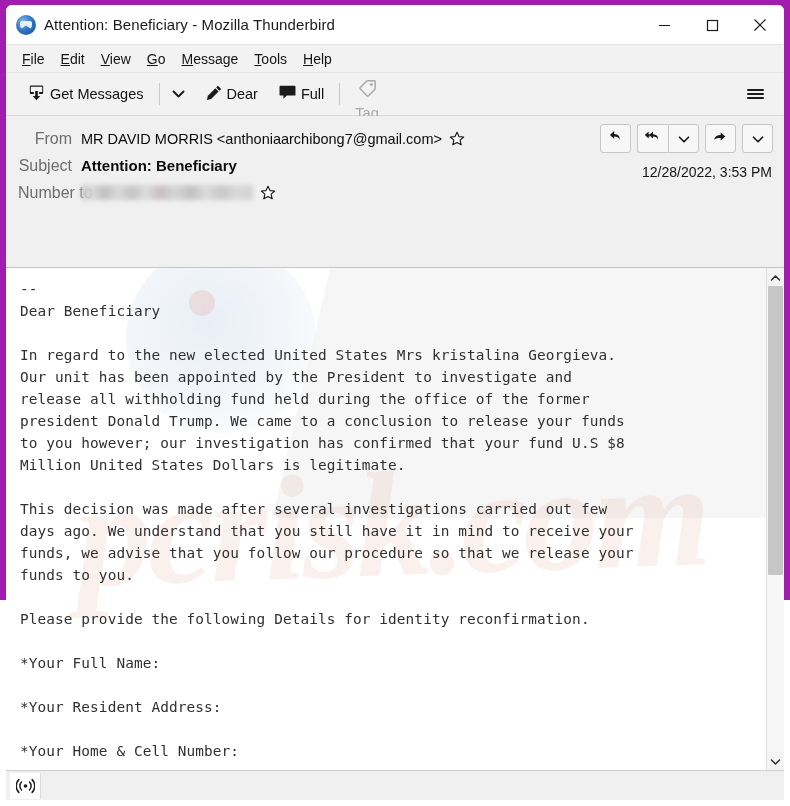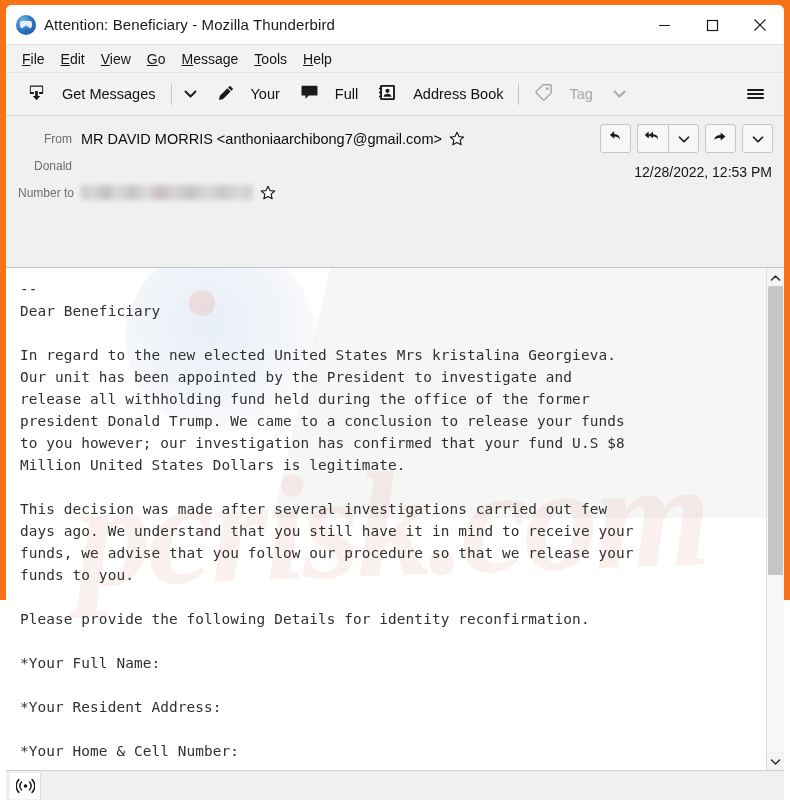--- a/index.html
+++ b/index.html
@@ -9,21 +9,21 @@
     overflow: hidden;
     background: #ffffff;
     font-family: "Liberation Sans", sans-serif;
   }
 
   
   #window-frame {
     position: absolute;
     left: 0; top: 0;
     width: 790px; height: 600px;
-    background: #f97316;
+    background: #a21caf;
     padding: 5px 6px 6px 6px;
   }
   #window-inner {
     position: relative;
     width: 778px; height: 795px;
     background: #ffffff;
     border-radius: 6px 6px 0 0;
     overflow: hidden;
     display: flex;
     flex-direction: column;
@@ -102,30 +102,30 @@
     background: #f2f2f2;
     display: flex;
     align-items: center;
     padding: 0 10px 0 14px;
     border-bottom: 1px solid #d8d8d8;
     position: relative;
   }
   .tb-btn {
     display: flex;
     align-items: center;
-    gap: 16px;
+    gap: 4px;
     height: 30px;
     padding: 0 7px;
     border-radius: 3px;
     cursor: default;
     font-size: 14.5px;
     color: #111;
     white-space: nowrap;
   }
-  .tb-btn.disabled { color: #a8a8a8; }
+  .tb-btn.disabled { color: #a8a8a8; flex-direction: column; }
   .tb-caret {
     display: flex; align-items: center; justify-content: center;
     width: 22px; height: 30px;
     border-radius: 3px;
     cursor: default;
   }
   .tb-sep {
     width: 1px; height: 22px;
     background: #c9c9c9;
     margin: 0 8px;
@@ -160,21 +160,21 @@
   .hdr-row {
     display: flex;
     align-items: center;
     height: 27px;
     padding-left: 12px;
   }
   .hdr-label {
     width: 63px;
     flex: 0 0 63px;
     text-align: right;
-    font-size: 12px;
+    font-size: 16px;
     color: #6d6d6d;
     padding-right: 9px;
     white-space: nowrap;
   }
   .hdr-value {
     font-size: 14.5px;
     color: #0c0c0c;
     white-space: nowrap;
     display: flex;
     align-items: center;
@@ -419,46 +419,32 @@
         </span>
       </div>
 
       <div class="tb-btn" style="margin-left:8px">
         <span>
           <svg width="18" height="18" viewBox="0 0 20 20">
             <path d="M14.4 1.9l3.6 3.6-2 2-3.6-3.6z" fill="#1a1a1a"></path>
             <path d="M11.5 4.8l3.6 3.6-8.3 8.3-4.7 1.1 1.1-4.7z" fill="#1a1a1a"></path>
           </svg>
         </span>
-        <span>Your</span>
+        <span>Dear</span>
       </div>
 
       <div class="tb-btn" style="margin-left:6px">
         <span>
           <svg width="19" height="19" viewBox="0 0 20 20">
             <path d="M2.5 3h15a.9.9 0 0 1 .9.9v8.4a.9.9 0 0 1-.9.9H9.3l-3.6 3.5v-3.5H2.5a.9.9 0 0 1-.9-.9V3.9A.9.9 0 0 1 2.5 3z" fill="#1a1a1a"></path>
           </svg>
         </span>
         <span>Full</span>
       </div>
 
-      <div class="tb-btn" style="margin-left:6px">
-        <span>
-          <svg width="19" height="19" viewBox="0 0 20 20">
-            <rect x="2.2" y="2" width="15.6" height="16" rx="1.4" fill="#1a1a1a"></rect>
-            <rect x="4.2" y="4" width="11.6" height="12" fill="#ffffff"></rect>
-            <circle cx="10" cy="8.2" r="2.2" fill="#1a1a1a"></circle>
-            <path d="M5.8 14.6c0-2.1 1.9-3.4 4.2-3.4s4.2 1.3 4.2 3.4z" fill="#1a1a1a"></path>
-            <rect x="1" y="5" width="2.6" height="1.5" fill="#1a1a1a"></rect>
-            <rect x="1" y="9.2" width="2.6" height="1.5" fill="#1a1a1a"></rect>
-            <rect x="1" y="13.4" width="2.6" height="1.5" fill="#1a1a1a"></rect>
-          </svg>
-        </span>
-        <span>Address Book</span>
-      </div>
 
       <div class="tb-sep"></div>
 
       <div class="tb-btn disabled">
         <span>
           <svg width="19" height="19" viewBox="0 0 20 20">
             <path d="M10.2 1.9H17a1.1 1.1 0 0 1 1.1 1.1v6.8a1.6 1.6 0 0 1-.47 1.13l-6.6 6.6a1.1 1.1 0 0 1-1.56 0L2.44 10.5a1.1 1.1 0 0 1 0-1.56l6.6-6.6a1.6 1.6 0 0 1 1.16-.44z" fill="none" stroke="#a8a8a8" stroke-width="1.5"></path>
             <circle cx="14.1" cy="5.9" r="1.5" fill="#a8a8a8"></circle>
           </svg>
         </span>
@@ -487,21 +473,22 @@
           <span>MR DAVID MORRIS &lt;anthoniaarchibong7@gmail.com&gt;</span>
           <span class="star">
             <svg width="16" height="16" viewBox="0 0 18 18">
                 <path d="M9 1.4l2.2 4.9 5.3.5-4 3.5 1.2 5.2L9 12.8l-4.7 2.7 1.2-5.2-4-3.5 5.3-.5z" fill="#ffffff" stroke="#1a1a1a" stroke-width="1.3" stroke-linejoin="round"></path>
               </svg>
           </span>
         </div>
       </div>
 
       <div class="hdr-row">
-        <div class="hdr-label">Donald</div>
+        <div class="hdr-label">Subject</div>
+        <div class="hdr-value bold">Attention: Beneficiary</div>
       </div>
 
       <div class="hdr-row">
         <div class="hdr-label">Number to</div>
         <div class="hdr-value">
           <span class="blurred" id="replyto-blur"></span>
           <span class="star">
             <svg width="16" height="16" viewBox="0 0 18 18">
                 <path d="M9 1.4l2.2 4.9 5.3.5-4 3.5 1.2 5.2L9 12.8l-4.7 2.7 1.2-5.2-4-3.5 5.3-.5z" fill="#ffffff" stroke="#1a1a1a" stroke-width="1.3" stroke-linejoin="round"></path>
               </svg>
@@ -545,21 +532,21 @@
         </div>
         <div class="act-btn">
           <span>
             <svg width="12" height="9" viewBox="0 0 13 10">
                 <path d="M1.5 2.5L6.5 7.5L11.5 2.5" fill="none" stroke="#1a1a1a" stroke-width="1.9" stroke-linecap="round" stroke-linejoin="round"></path>
               </svg>
           </span>
         </div>
       </div>
 
-      <div id="msg-date">12/28/2022, 12:53 PM</div>
+      <div id="msg-date">12/28/2022, 3:53 PM</div>
     </div>
 
     <div id="body-pane">
       <div id="body-scrollarea">
         <div id="watermark">
           <div class="wm-circle"></div>
           <div class="wm-dot"></div>
           <div class="wm-band"></div>
           <div class="wm-text">pcrisk.com</div>
         </div>

